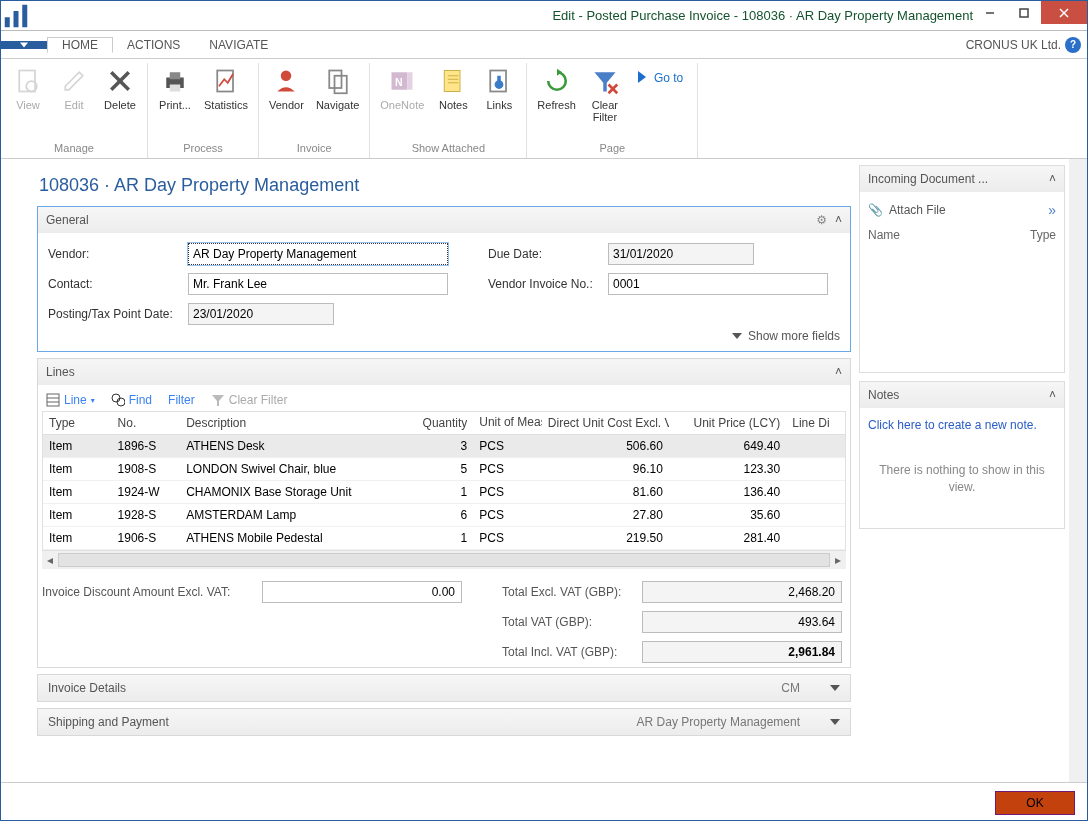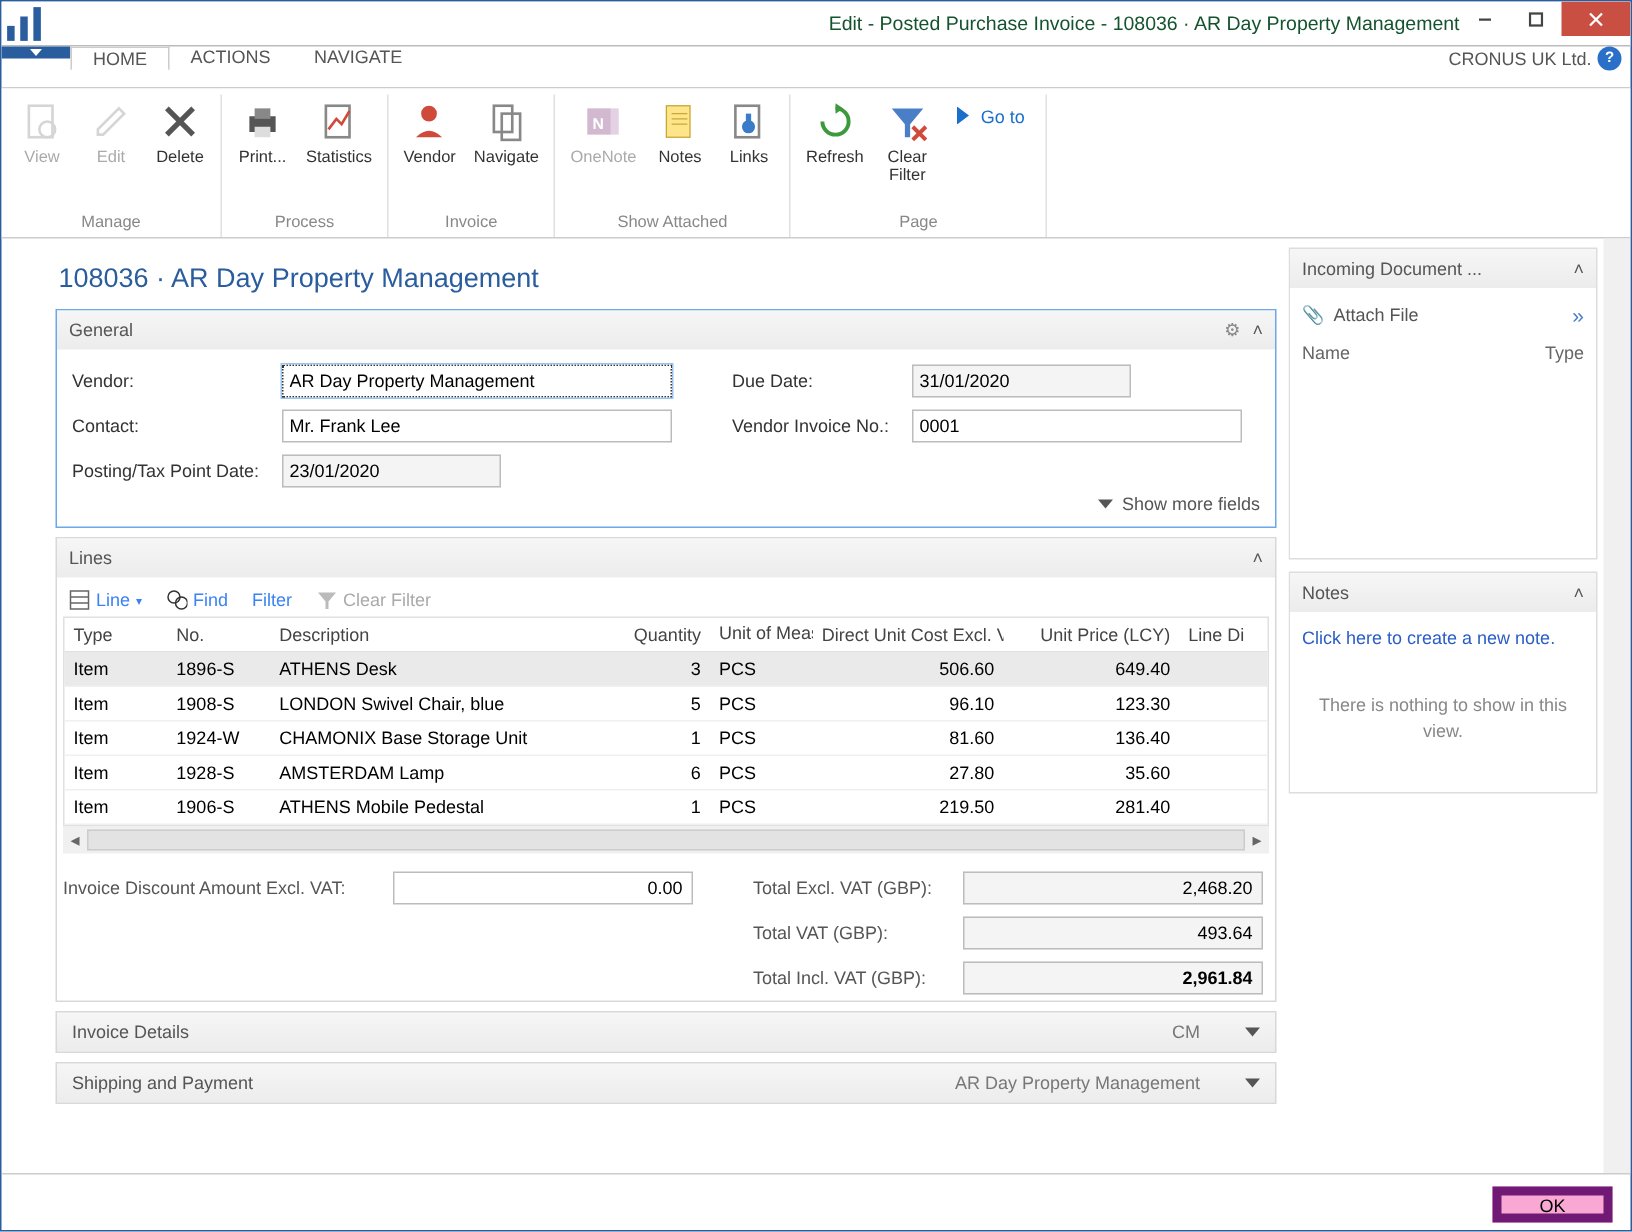--- a/index.html
+++ b/index.html
@@ -8,21 +8,21 @@
 
 .titlebar { height: 30px; background: #fff; display: flex; align-items: center; border-bottom: 1px solid #bbb; }
 .titlebar .app-icon { width: 30px; height: 30px; display:flex; align-items:center; justify-content:center; color:#2a5d9e; }
 .titlebar .title { flex: 1; text-align: right; color: #14532d; font-size: 13px; }
 .winbtns { display: flex; height: 100%; }
 .winbtn { width: 34px; height: 23px; display: flex; align-items: center; justify-content: center; }
 .winbtn.close { background: #c94f42; color: #fff; width: 46px; }
 .winbtn svg { width:10px; height:10px; }
 
 
-.ribbon-tabs { height: 28px; display: flex; align-items: flex-start; border-bottom: 1px solid #ccc; }
+.ribbon-tabs { height: 28px; display: flex; align-items: center; border-bottom: 1px solid #ccc; }
 .file-tab { width: 46px; background: #2a5d9e; color: #fff; display: flex; align-items: center; justify-content: center; }
 .file-tab svg { width:8px; height:8px; fill:#fff; }
 .rtab { padding: 0 14px; display: flex; align-items: center; color: #555; border-right: 1px solid transparent; }
 .rtab.active { border: 1px solid #ccc; border-bottom: 1px solid #fff; margin-bottom: -1px; background:#fff; }
 .company-label { margin-left: auto; padding-right: 6px; color: #555; display:flex; align-items:center; gap:4px; }
 .help-badge { width:16px; height:16px; background:#2a70c8; border-radius:50%; color:#fff; text-align:center; line-height:16px; font-weight:bold; font-size:10px; }
 
 
 .ribbon { height: 100px; display: flex; border-bottom: 1px solid #ccc; background:#fff; padding-top:4px; }
 .rgroup { border-right: 1px solid #e0e0e0; display: flex; flex-direction: column; }
@@ -106,21 +106,21 @@
 .side-body { padding:6px 8px; color:#333; min-height:180px; }
 .attach-row{display:flex;align-items:center;gap:6px;color:#555;padding:4px 0;}
 .attach-row .right{margin-left:auto;color:#4a7ec7; font-size:14px;}
 .side-cols{display:flex; gap:10px; padding-top:6px;}
 .side-cols .sc{flex:1;color:#666;}
 .notes-link{color:#2a5dc8; cursor:pointer; padding:4px 0;}
 .notes-empty{color:#888; text-align:center; padding-top:26px; line-height:1.4;}
 
 
 .footer { height:40px; border-top:1px solid #ccc; display:flex; align-items:center; justify-content:flex-end; padding-right:12px;}
-.okbtn { width:80px; height:24px; background:#f9a8d4; border:6px solid #701a75; }
+.okbtn { width:80px; height:24px; background:#c2410c; border:1px solid #701a75; }
 </style>
 </head>
 <body>
 
 <div class="titlebar">
   <div class="app-icon">
     <svg viewBox="0 0 24 24">
         <rect x="3" y="13" width="4" height="8" fill="#2a5d9e"></rect>
         <rect x="10" y="8" width="4" height="13" fill="#2a5d9e"></rect>
         <rect x="17" y="3" width="4" height="18" fill="#2a5d9e"></rect>

